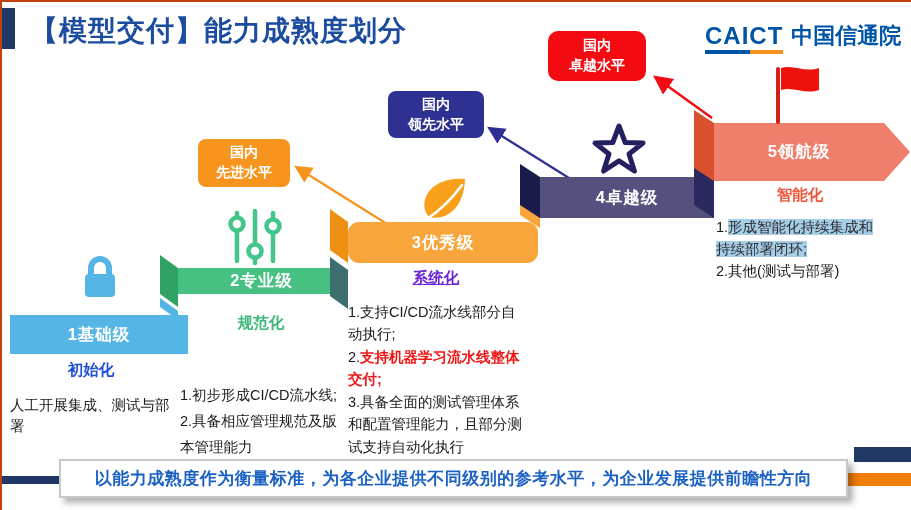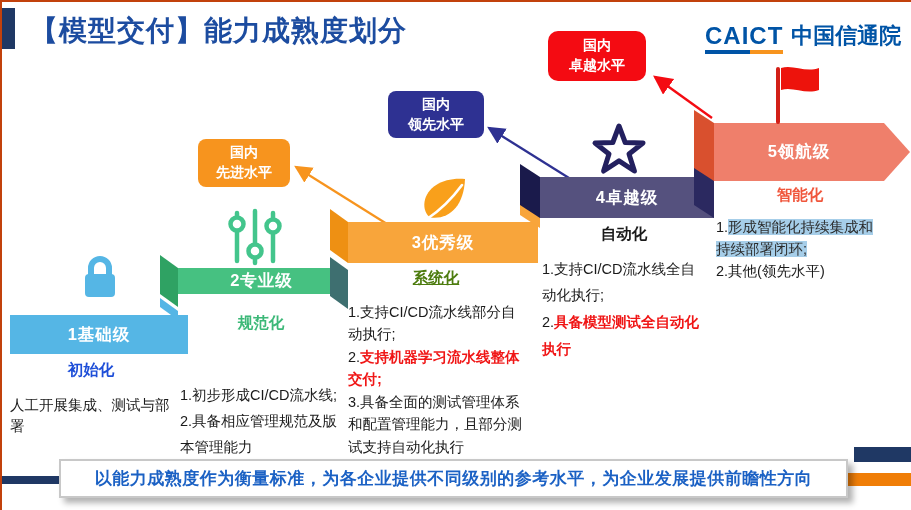--- a/index.html
+++ b/index.html
@@ -27,21 +27,21 @@
   
   .bar{position:absolute;color:#fff;font-weight:bold;font-size:16.5px;letter-spacing:1px;
        display:flex;align-items:center;justify-content:center;}
   .fold,.accent{position:absolute;clip-path:polygon(0 0,100% 13px,100% 100%,0 calc(100% - 13px));}
   .bar-l1{left:8px;top:313px;width:178px;height:39px;background:#55B6E5;}
   .accent-l2{left:158px;top:296px;width:18px;height:22px;background:#55B6E5;}
   .fold-l2{left:158px;top:253px;width:18px;height:52px;background:#2FA263;}
   .bar-l2{left:176px;top:266px;width:167px;height:26px;background:#46C181;}
   .accent-l3{left:328px;top:255px;width:18px;height:52px;background:#3E6F70;}
   .fold-l3{left:328px;top:207px;width:18px;height:54px;background:#EE9013;}
-  .bar-l3{left:346px;top:220px;width:190px;height:41px;background:#F8A53B;}
+  .bar-l3{left:346px;top:220px;width:190px;height:41px;background:#F8A53B;border-radius:11px;}
   .accent-l4{left:518px;top:200px;width:20px;height:26px;background:#F8A53B;}
   .fold-l4{left:518px;top:162px;width:20px;height:54px;background:#1A1A4B;}
   .bar-l4{left:538px;top:175px;width:174px;height:41px;background:#55517E;}
   .accent-l5{left:692px;top:164px;width:20px;height:52px;background:#2B2960;}
   .fold-l5{left:692px;top:108px;width:20px;height:71px;background:#D9502E;}
   .bar-l5{left:712px;top:121px;width:196px;height:58px;background:#EF7F6B;padding-right:26px;box-sizing:border-box;
           clip-path:polygon(0 0,calc(100% - 26px) 0,100% 50%,calc(100% - 26px) 100%,0 100%);}
   
   .icon{position:absolute;}
   .icon-lock{left:76px;top:252px;}
@@ -54,21 +54,21 @@
   .sub{font-weight:bold;font-size:15.5px;text-align:center;margin:0 0 11px 0;}
   .col-l1{left:8px;top:358px;width:162px;}
   .col-l2{left:178px;top:311px;width:162px;}
   .col-l3{left:346px;top:264px;width:176px;line-height:1.55;}
   .col-l4{left:540px;top:218px;width:164px;line-height:1.85;}
   .col-l5{left:714px;top:181px;width:168px;line-height:1.5;}
   .col-l1 .body{line-height:1.45;margin-top:14px;}
   .col-l2 .body{line-height:1.8;margin-top:48px;}
   .sub-l1{color:#1d4ed8;}
   .sub-l2{color:#3CB878;}
-  .sub-l3{color:#4d7c0f;text-decoration:underline;}
+  .sub-l3{color:#6d28d9;text-decoration:underline;}
   .sub-l4{color:#1A1A1A;margin-bottom:7px;}
   .sub-l5{color:#F0563C;}
   .item{margin:0;}
   .t-red{color:#F01616;font-weight:bold;}
   .t-black{color:#1A1A1A;}
   .t-hl{background:#A6CEE9;color:#2B2B2B;}
   
   .footer-line-left{position:absolute;left:0;top:474px;width:58px;height:8px;background:#1F3864;}
   .footer-line-right{position:absolute;left:844px;top:471px;width:67px;height:13px;background:#F07E07;}
   .footer-bar-navy{position:absolute;left:852px;top:445px;width:59px;height:15px;background:#1F3864;}
@@ -187,30 +187,25 @@
     </div>
   </div>
 
   <div class="col col-l3">
     <p class="sub sub-l3">系统化</p>
     <p class="item"><span class="t-black">1.</span><span class="t-black">支持CI/CD流水线部分自动执行;</span></p>
     <p class="item"><span class="t-black">2.</span><span class="t-red">支持机器学习流水线整体交付;</span></p>
     <p class="item"><span class="t-black">3.</span><span class="t-black">具备全面的测试管理体系和配置管理能力，且部分测试支持自动化执行</span></p>
   </div>
 
-  <div class="col col-l4">
-    <p class="sub sub-l4">自动化</p>
-    <p class="item"><span class="t-black">1.</span><span class="t-black">支持CI/CD流水线全自动化执行;</span></p>
-    <p class="item"><span class="t-black">2.</span><span class="t-red">具备模型测试全自动化执行</span></p>
-  </div>
 
   <div class="col col-l5">
     <p class="sub sub-l5">智能化</p>
     <p class="item"><span class="t-black">1.</span><span class="t-hl">形成智能化持续集成和持续部署闭环;</span></p>
-    <p class="item"><span class="t-black">2.</span><span class="t-black">其他(领先水平)</span></p>
+    <p class="item"><span class="t-black">2.</span><span class="t-black">其他(测试与部署)</span></p>
   </div>
 
   <div class="footer-bar-navy"></div>
   <div class="footer-line-left"></div>
   <div class="footer-line-right"></div>
   <div class="footer-box">
     <span class="footer-text">以能力成熟度作为衡量标准，为各企业提供不同级别的参考水平，为企业发展提供前瞻性方向</span>
   </div>
 
 </div>

